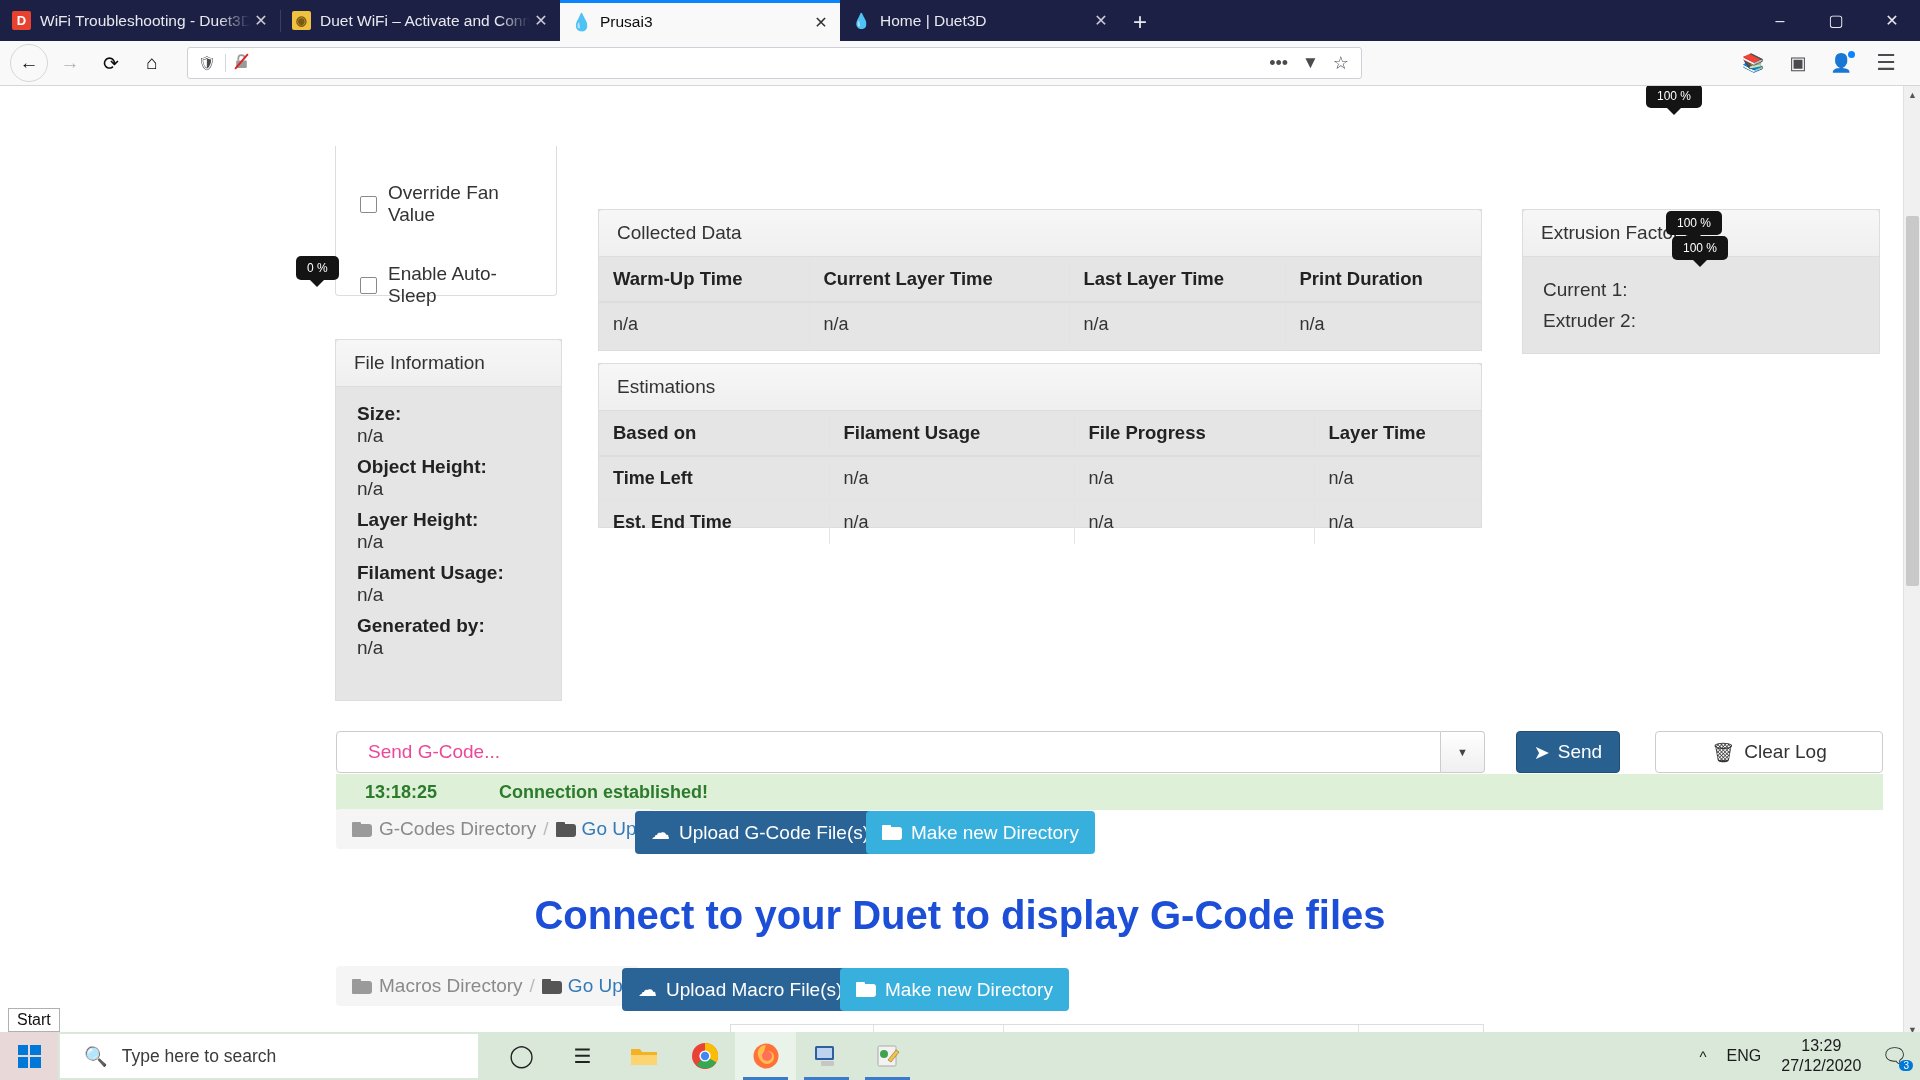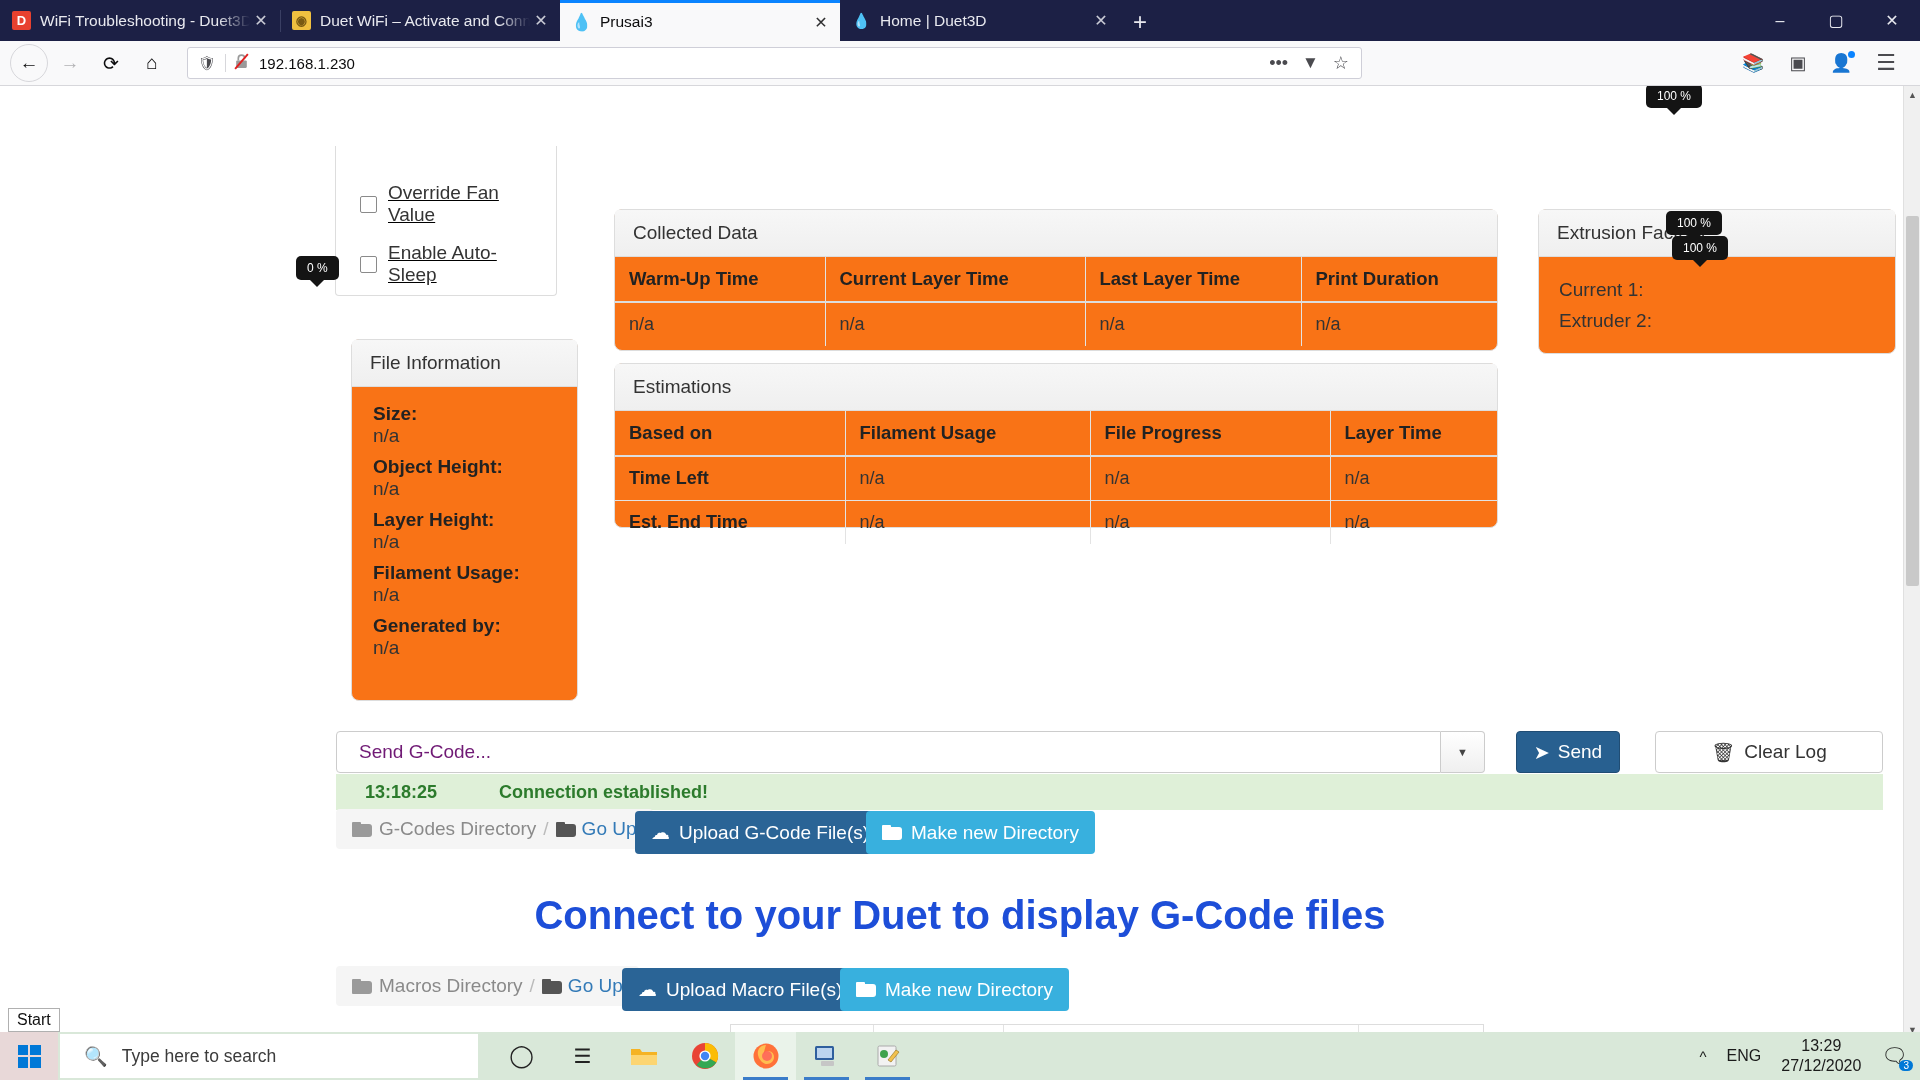--- a/index.html
+++ b/index.html
@@ -98,23 +98,22 @@
     position: absolute; right: 0; top: 86px; width: 17px; height: 952px;
     background: #f0f0f0; border-left: 1px solid #e0e0e0;
   }
   .scroll-arrow { width: 17px; height: 17px; display:flex; align-items:center;
                   justify-content:center; font-size: 9px; color:#555; }
   .scroll-thumb {
     position: absolute; left: 2px; width: 13px; background: #c9c9c9; border-radius: 2px;
   }
 
   .panel {
-    border: 1px solid #ddd; border-radius: 8px; background: #f97316;
+    border: 1px solid #ddd; border-radius: 0; background: #e5e5e5;
     position: absolute;
-    margin-left: 16px;
   }
   .panel-head {
     background: linear-gradient(#f7f7f7,#efefef);
     border-bottom: 1px solid #ddd;
     padding: 12px 18px; font-size: 19px; color: #333;
     border-radius: 4px 4px 0 0;
   }
   .panel-body { padding: 16px 18px; }
 
   
@@ -158,21 +157,21 @@
   table.dtable th:last-child, table.dtable td:last-child { border-right: none; }
   table.dtable td.rowhead { font-weight: bold; color: #222; }
 
   .fi-label { font-weight: bold; font-size: 19px; color: #222; margin-top: 9px; }
   .fi-val   { font-size: 19px; color: #333; }
 
   
   .gcode-input {
     position: absolute; left: 336px; top: 645px; width: 1105px; height: 42px;
     border: 1px solid #ccc; border-radius: 4px 0 0 4px; background: #fff;
-    display: flex; align-items: center; padding: 0 22px; font-size: 19px; color: #701a75;
+    display: flex; align-items: center; padding: 0 31px; font-size: 19px; color: #ec4899;
   }
   .gcode-drop {
     position: absolute; left: 1441px; top: 645px; width: 44px; height: 42px;
     background: linear-gradient(#fff,#efefef); border: 1px solid #ccc;
     border-left: none; border-radius: 0 4px 4px 0;
     display: flex; align-items: center; justify-content: center; font-size: 11px; color: #444;
   }
   .btn-send {
     position: absolute; left: 1516px; top: 645px; width: 104px; height: 42px;
     background: #286090; border: 1px solid #204d74; border-radius: 4px;
@@ -322,21 +321,20 @@
   <div class="urlbar">
     <span class="url-shield">🛡</span>
     <span class="url-divider"></span>
     <span style="color:#777;font-size:15px;margin-right:9px;position:relative;">
       <svg width="17" height="17" viewBox="0 0 16 16">
         <rect x="3" y="7" width="10" height="7" rx="1" fill="#9a9a9a"></rect>
         <path d="M5 7 V5 a3 3 0 0 1 6 0" stroke="#9a9a9a" stroke-width="1.6" fill="none"></path>
         <line x1="2" y1="15" x2="14" y2="1" stroke="#e02020" stroke-width="1.8"></line>
       </svg>
     </span>
-    <span class="url-text">192.168.1.230</span>
     <span class="urlbar-right">
       <span style="font-size:18px;color:#4a4a4f;">•••</span>
       <span style="font-size:17px;color:#4a4a4f;">▼</span>
       <span style="font-size:18px;color:#4a4a4f;">☆</span>
     </span>
   </div>
 
   <div class="toolbar-right">
     <div class="tb-btn">📚</div>
     <div class="tb-btn">▣</div>
@@ -345,21 +343,21 @@
     </div>
     <div class="tb-btn" style="font-size:22px;">☰</div>
   </div>
 </div>
 
 <div class="page">
 
   <div class="btn-pause">Pause Print</div>
 
   <div class="left-card-top">
-    <div style="padding:36px 20px 0 24px;display:flex;flex-direction:column;gap:16px;text-decoration:underline;">
+    <div style="padding:36px 20px 0 24px;display:flex;flex-direction:column;gap:37px;">
       <div class="chk-row">
         <span class="chk-box"></span>
         <span>Override Fan Value</span>
       </div>
       <div class="chk-row">
         <span class="chk-box"></span>
         <span>Enable Auto-Sleep</span>
       </div>
     </div>
   </div>

